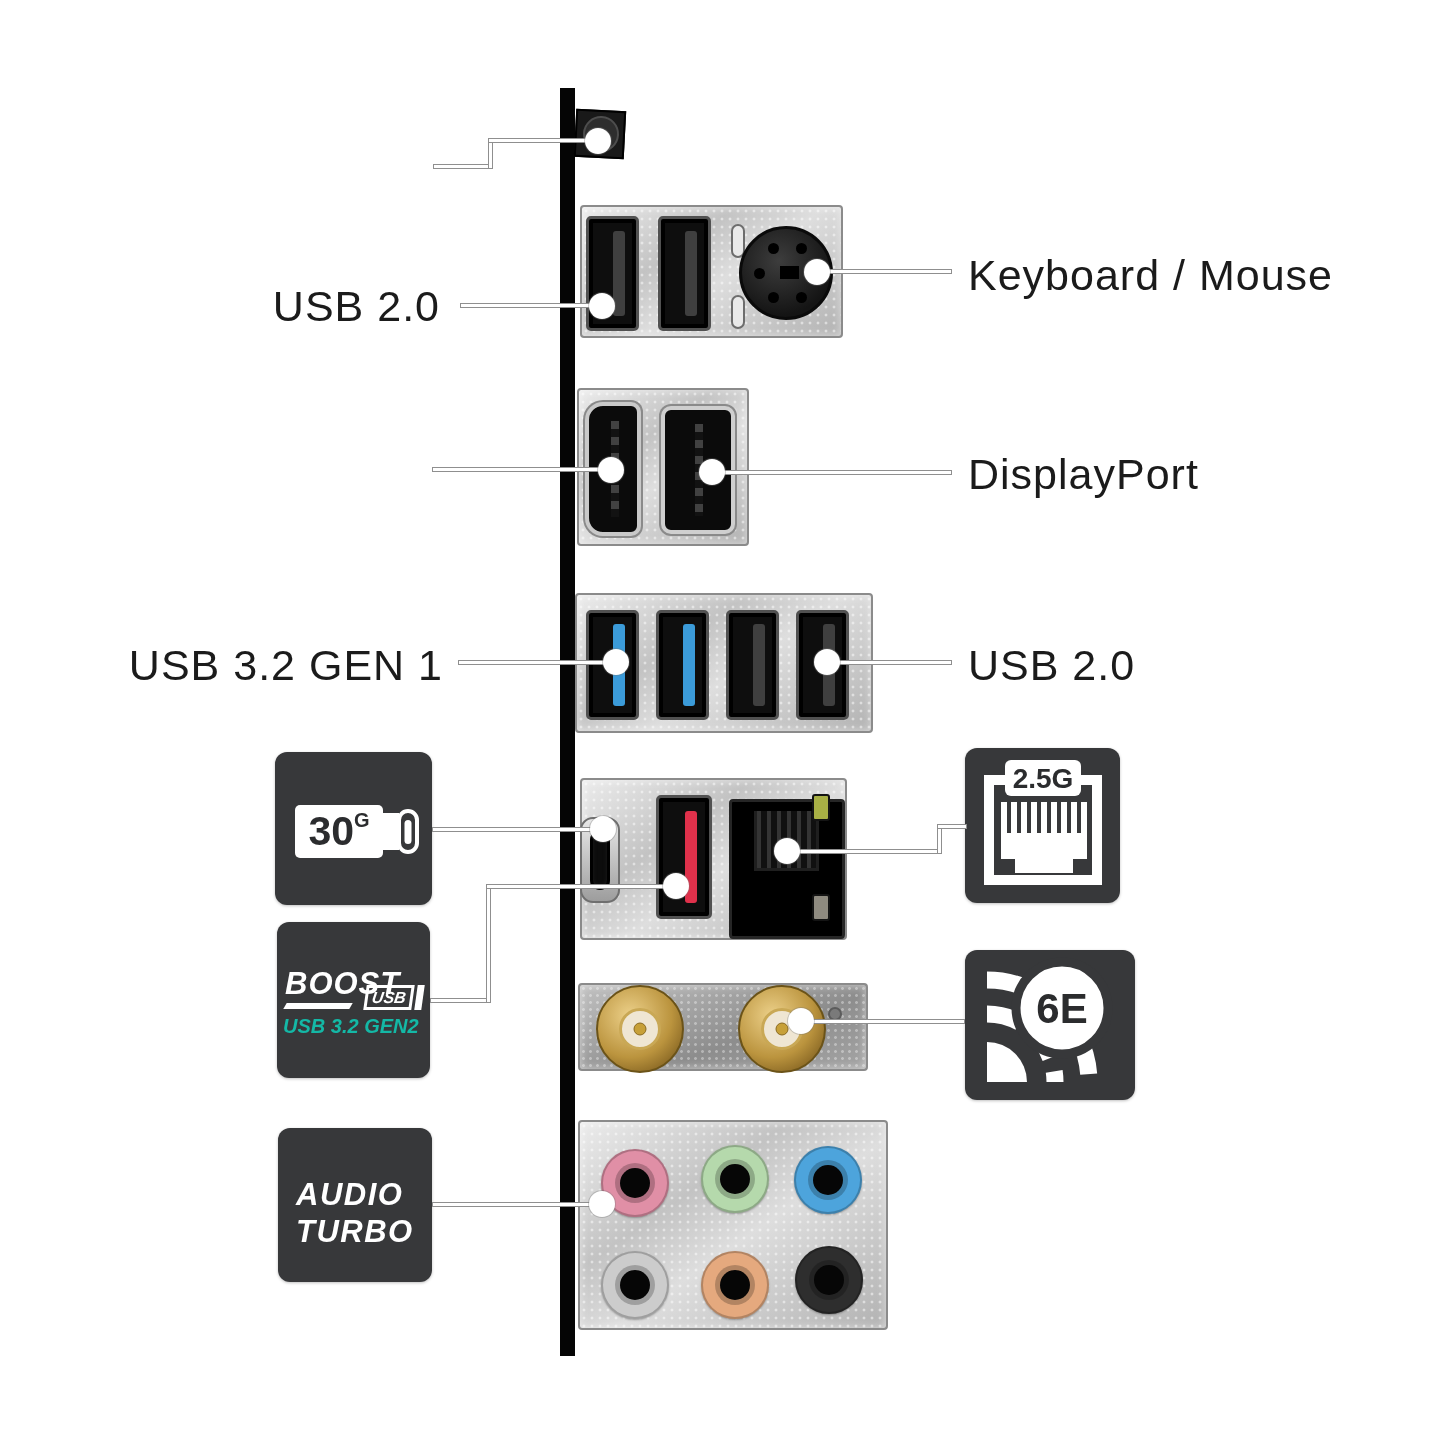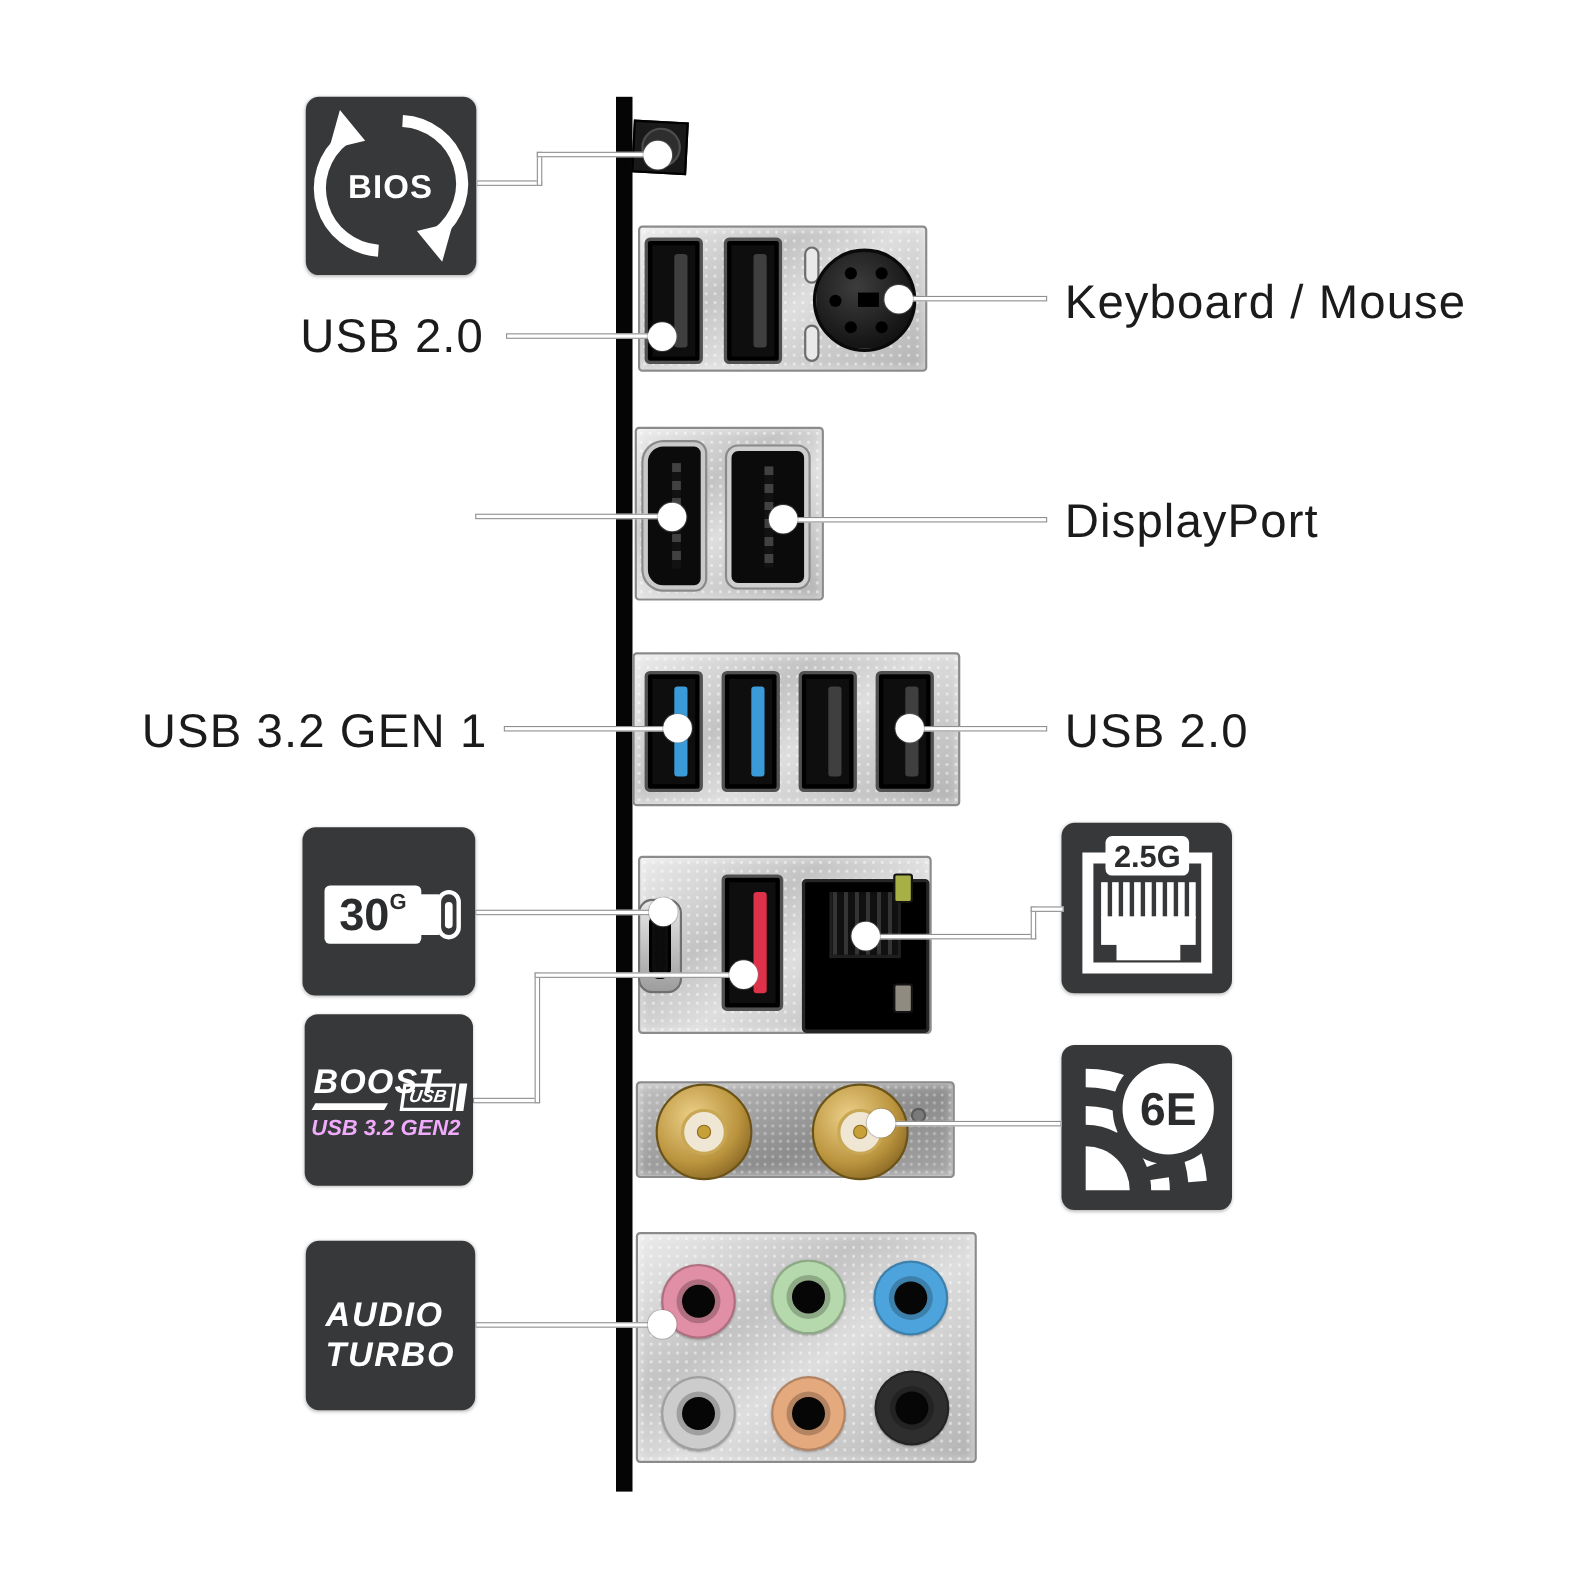--- a/index.html
+++ b/index.html
@@ -93,45 +93,36 @@
             background:#fff;border-radius:4px;}
 
   .t-title{position:absolute;left:8px;top:44px;font-style:italic;font-weight:900;font-size:31px;
            color:#fff;letter-spacing:1px;}
   .t-underline{position:absolute;left:8px;top:81px;width:66px;height:6px;background:#fff;transform:skewX(-30deg);}
   .t-box{position:absolute;left:88px;top:63px;width:48px;height:25px;border:3px solid #fff;box-sizing:border-box;
          display:flex;align-items:center;justify-content:center;font-style:italic;font-weight:900;
          font-size:16px;color:#fff;transform:skewX(-8deg);}
   .t-bang{position:absolute;left:139px;top:63px;width:7px;height:25px;background:#fff;transform:skewX(-8deg);}
   .t-sub{position:absolute;left:6px;top:93px;font-style:italic;font-weight:900;font-size:20px;
-         color:#f0abfc;letter-spacing:0;white-space:nowrap;}
+         color:#14b8a6;letter-spacing:0;white-space:nowrap;}
 
   .ab-text{position:absolute;left:18px;top:48px;font-style:italic;font-weight:900;font-size:31px;
            line-height:37px;color:#fff;letter-spacing:1.5px;}
 </style>
 </head>
 <body>
 
 <div id="canvas">
 
   <div class="pcb"></div>
 
   <div class="flashbtn">
     <div class="flashbtn-c"></div>
   </div>
 
-  <div class="icon" style="left:278px;top:88px;width:155px;height:162px;">
-    <svg width="155" height="162" viewBox="0 0 155 162">
-      <path d="M88 22 A57 57 0 0 1 120 124" fill="none" stroke="#fff" stroke-width="11"></path>
-      <polygon points="134,114 124,150 101,122" fill="#fff"></polygon>
-      <path d="M66 140 A57 57 0 0 1 35 38" fill="none" stroke="#fff" stroke-width="11"></path>
-      <polygon points="21,48 31,12 54,40" fill="#fff"></polygon>
-      <text x="77" y="92" text-anchor="middle" font-family="Liberation Sans, sans-serif" font-weight="bold" font-size="30" fill="#ffffff" letter-spacing="1">BIOS</text>
-    </svg>
-  </div>
 
 
   <div class="icon" style="left:275px;top:752px;width:157px;height:153px;">
     <div class="g20-label">
       <span class="big">30</span>
         <span class="sup">G</span>
     </div>
     <div class="g20-stem"></div>
     <div class="g20-conn">
         <div class="g20-pill"></div>
@@ -167,21 +158,21 @@
           <rect x="86" y="54" width="6" height="33"></rect>
         <rect x="96" y="54" width="6" height="33"></rect>
           <rect x="106" y="54" width="6" height="33"></rect>
         <rect x="116" y="54" width="6" height="33"></rect>
         <rect x="36" y="85" width="86" height="26"></rect>
         <rect x="50" y="109" width="58" height="16"></rect>
       </g>
     </svg>
   </div>
 
-  <div class="icon" style="left:965px;top:950px;width:155px;height:150px;">
+  <div class="icon" style="left:965px;top:950px;width:170px;height:150px;">
     <svg width="155" height="150" viewBox="0 0 155 150">
       <path d="M22 132 L22 92 A40 40 0 0 1 62 132 Z" fill="#fff"></path>
       <path d="M22 64 A68 68 0 0 1 90 132" fill="none" stroke="#fff" stroke-width="17" stroke-dasharray="34 14"></path>
       <path d="M22 30 A102 102 0 0 1 124 132" fill="none" stroke="#fff" stroke-width="17" stroke-dasharray="40 16"></path>
       <circle cx="97" cy="58" r="46" fill="#ffffff" stroke="#37383a" stroke-width="9"></circle>
       <text x="97" y="73" text-anchor="middle" font-family="Liberation Sans, sans-serif" font-weight="bold" font-size="42" fill="#2b2c2e">6E</text>
     </svg>
   </div>
 
   <div class="label r" style="left:140px;top:282px;width:300px;">USB 2.0</div>

